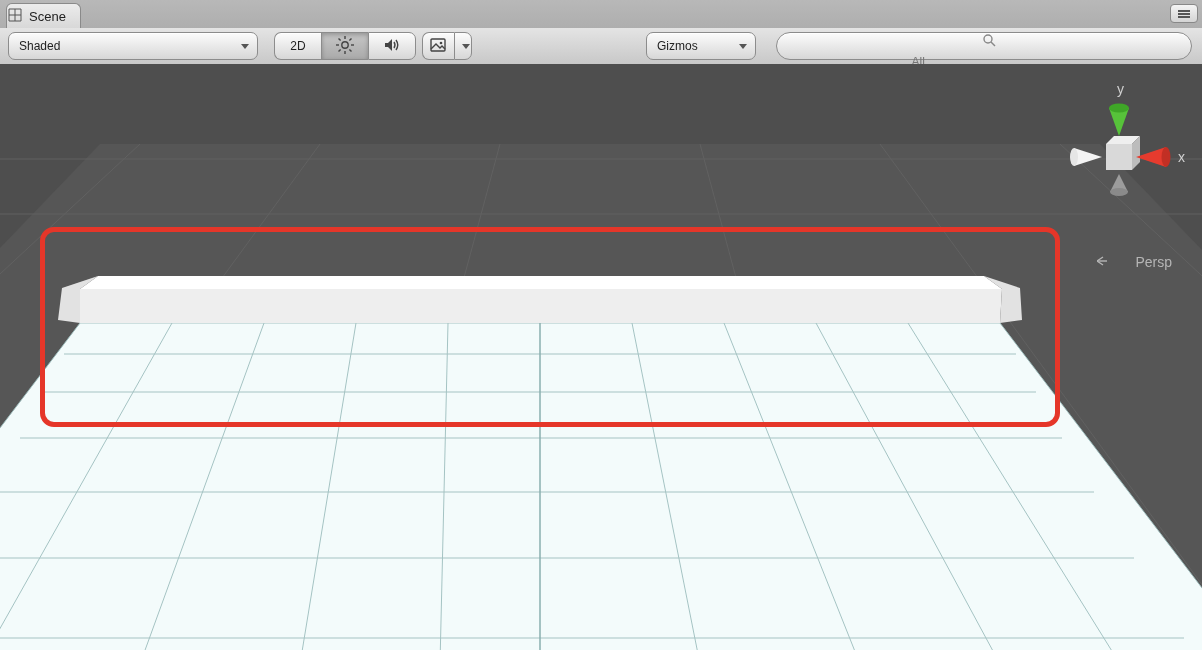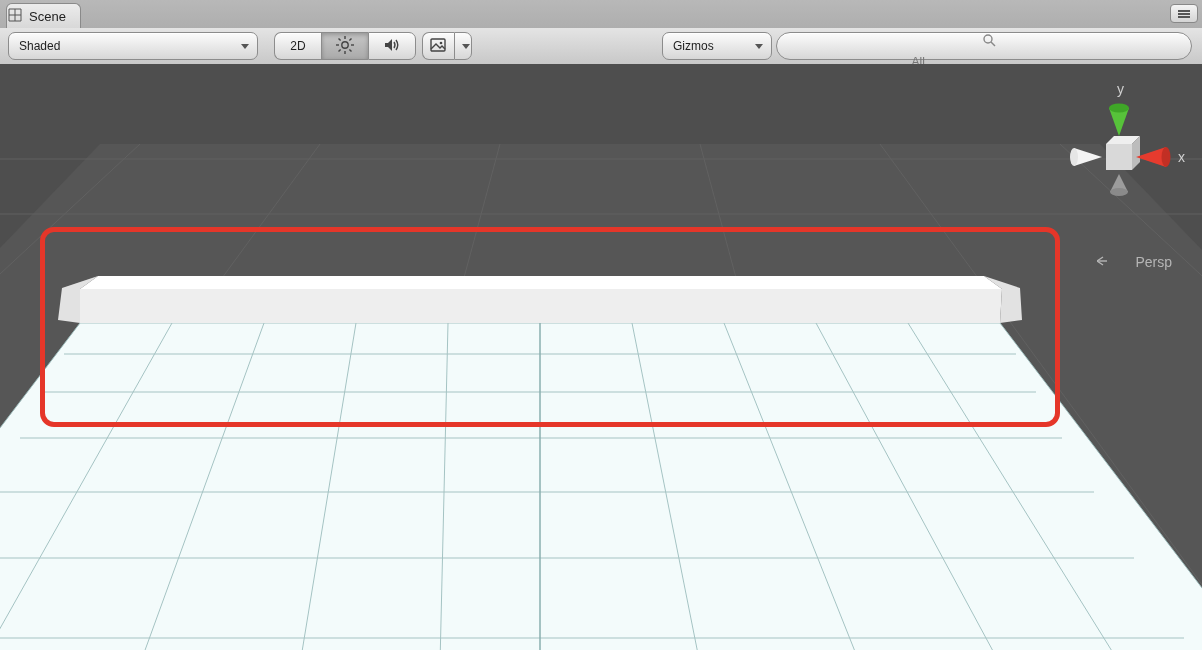--- a/index.html
+++ b/index.html
@@ -119,21 +119,21 @@
   }
   .fx-dd .btn { width: 34px; border-radius: 7px 0 0 7px; border-right:none;}
   .fx-dd .dd-part {
     width: 18px;
     background: linear-gradient(#fcfcfc, #d7d7d7);
     border: 1px solid #8c8c8c;
     border-radius: 0 7px 7px 0;
     display:flex; align-items:center; justify-content:center;
   }
   .spacer { flex: 1 1 auto; }
-  .gizmos-dd { width: 90px; margin-right: 4px; }
+  .gizmos-dd { width: 90px; margin-right: 20px; }
   .search {
     width: 404px;
     margin-right: 10px;
     border-radius: 14px;
     justify-content: flex-start;
     padding-left: 10px;
     gap: 4px;
     color: #888;
     flex-direction: column;
   }

